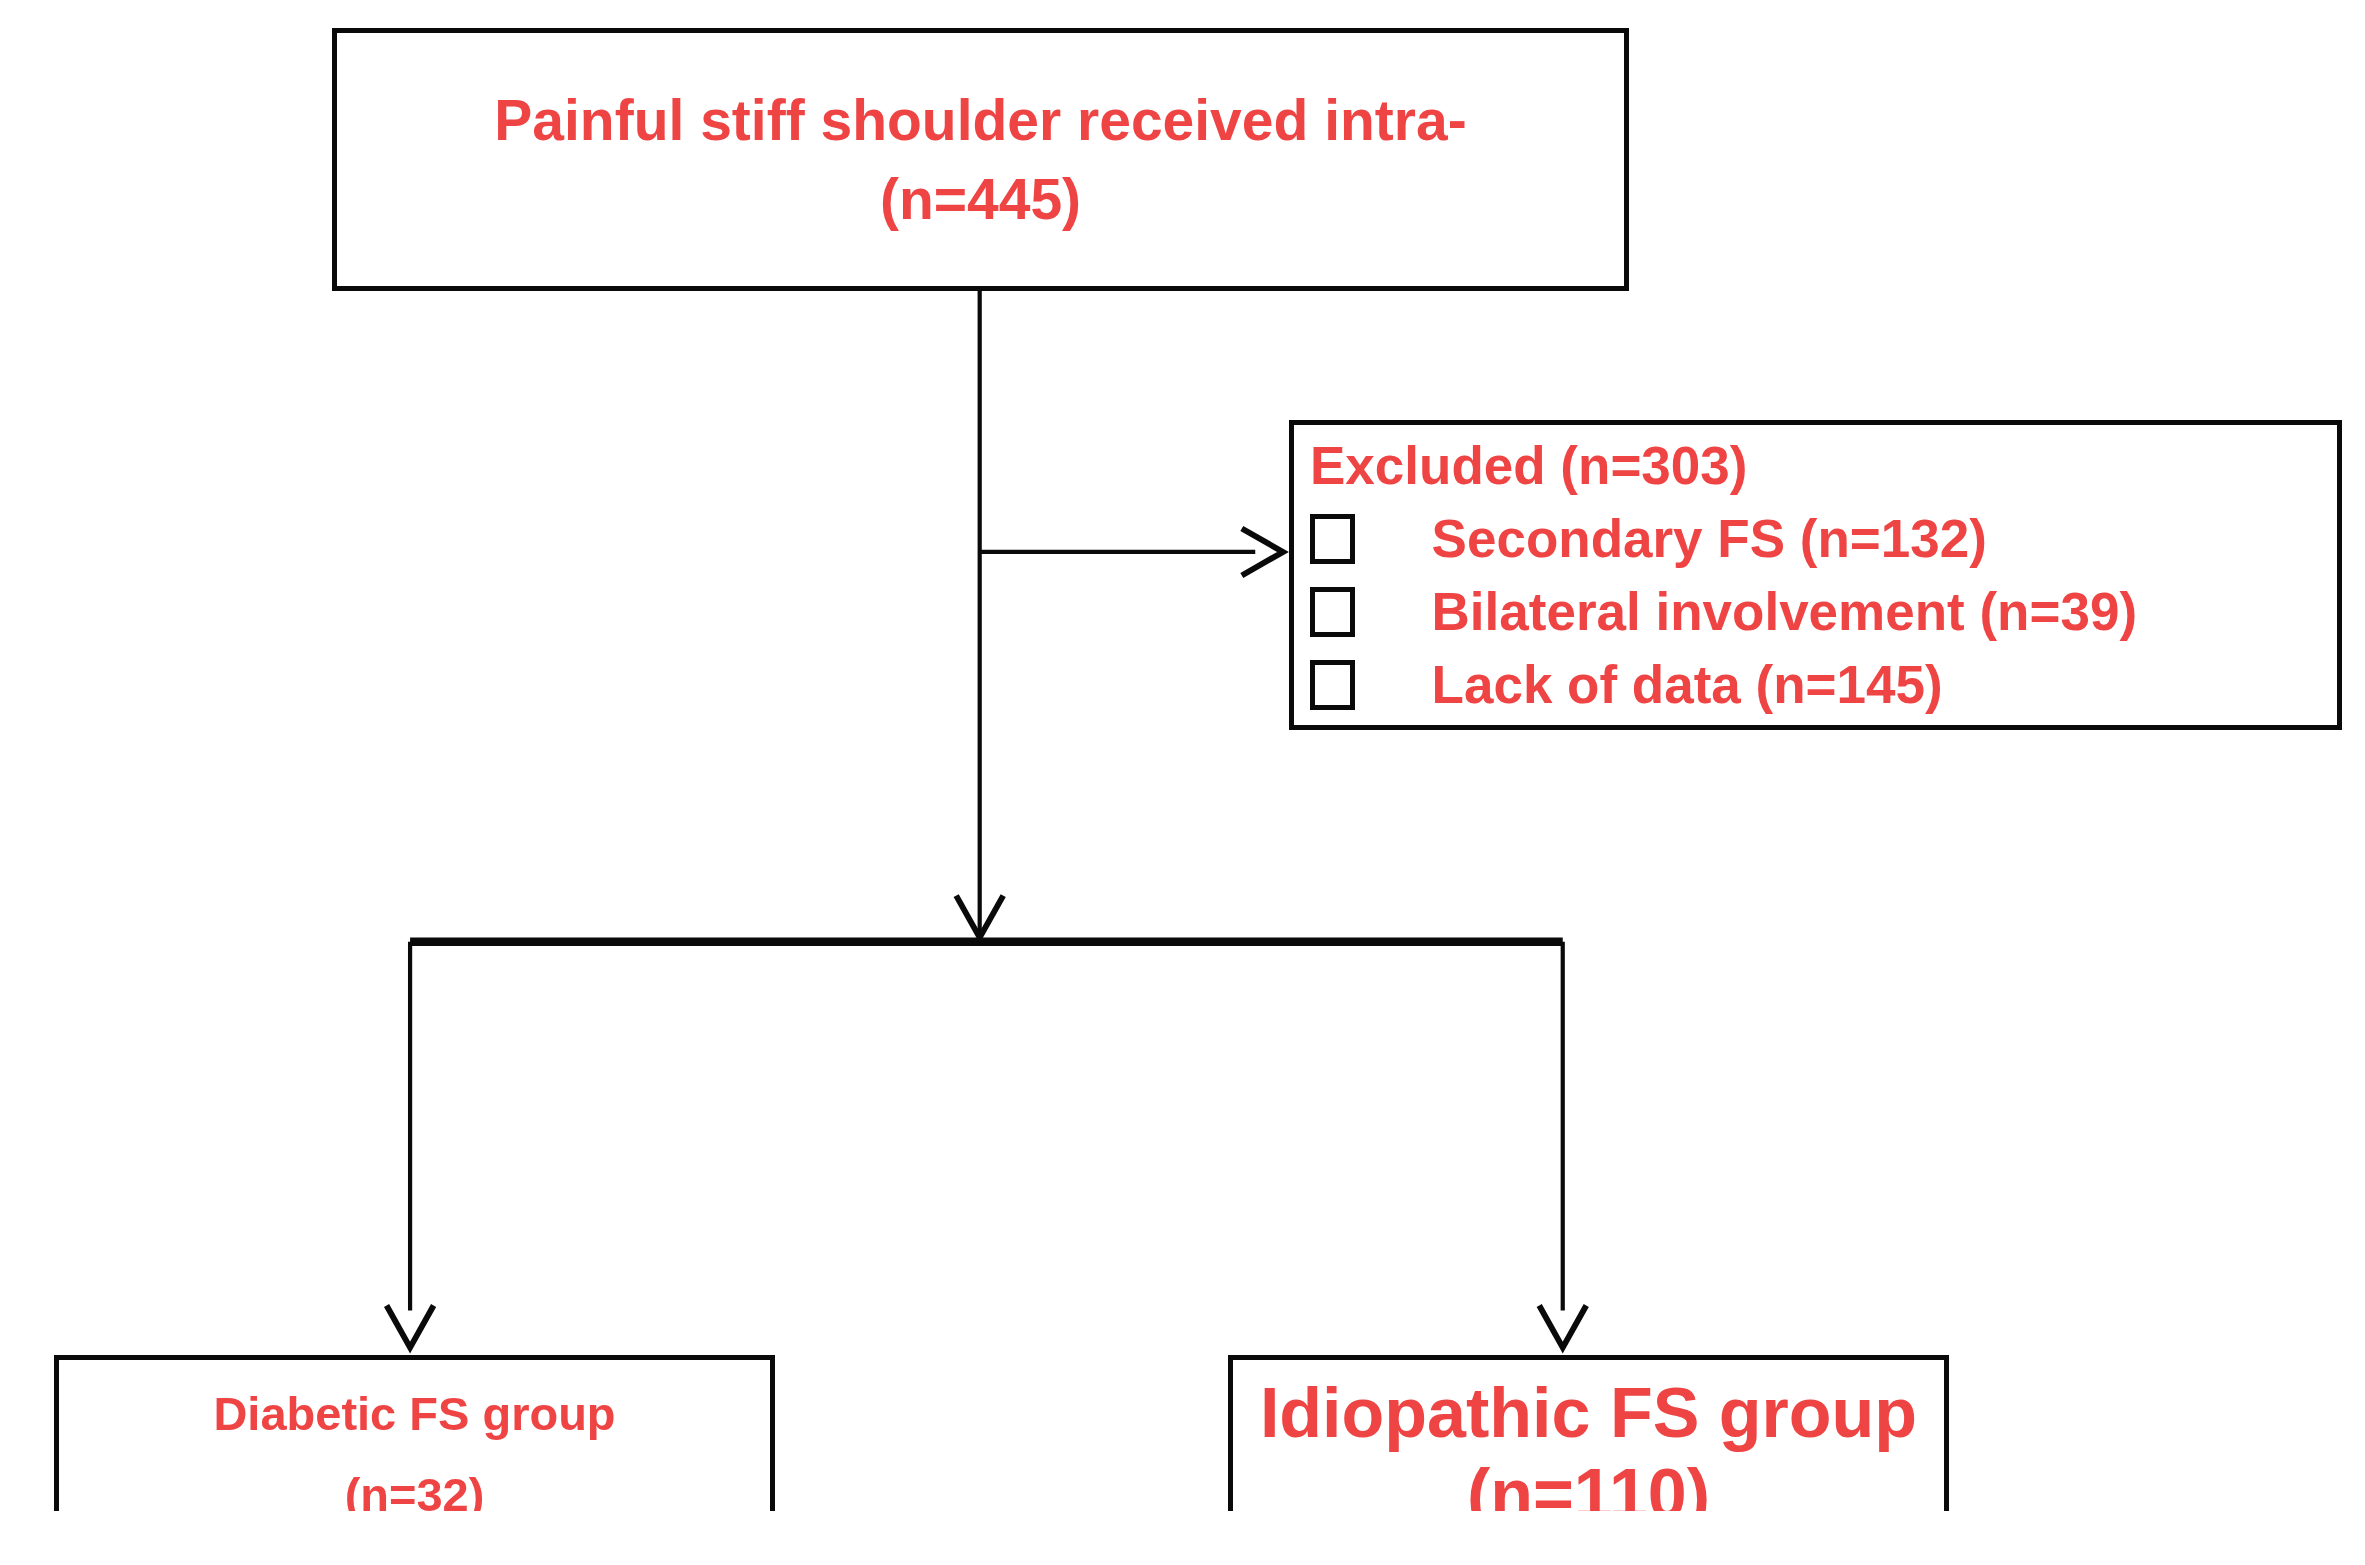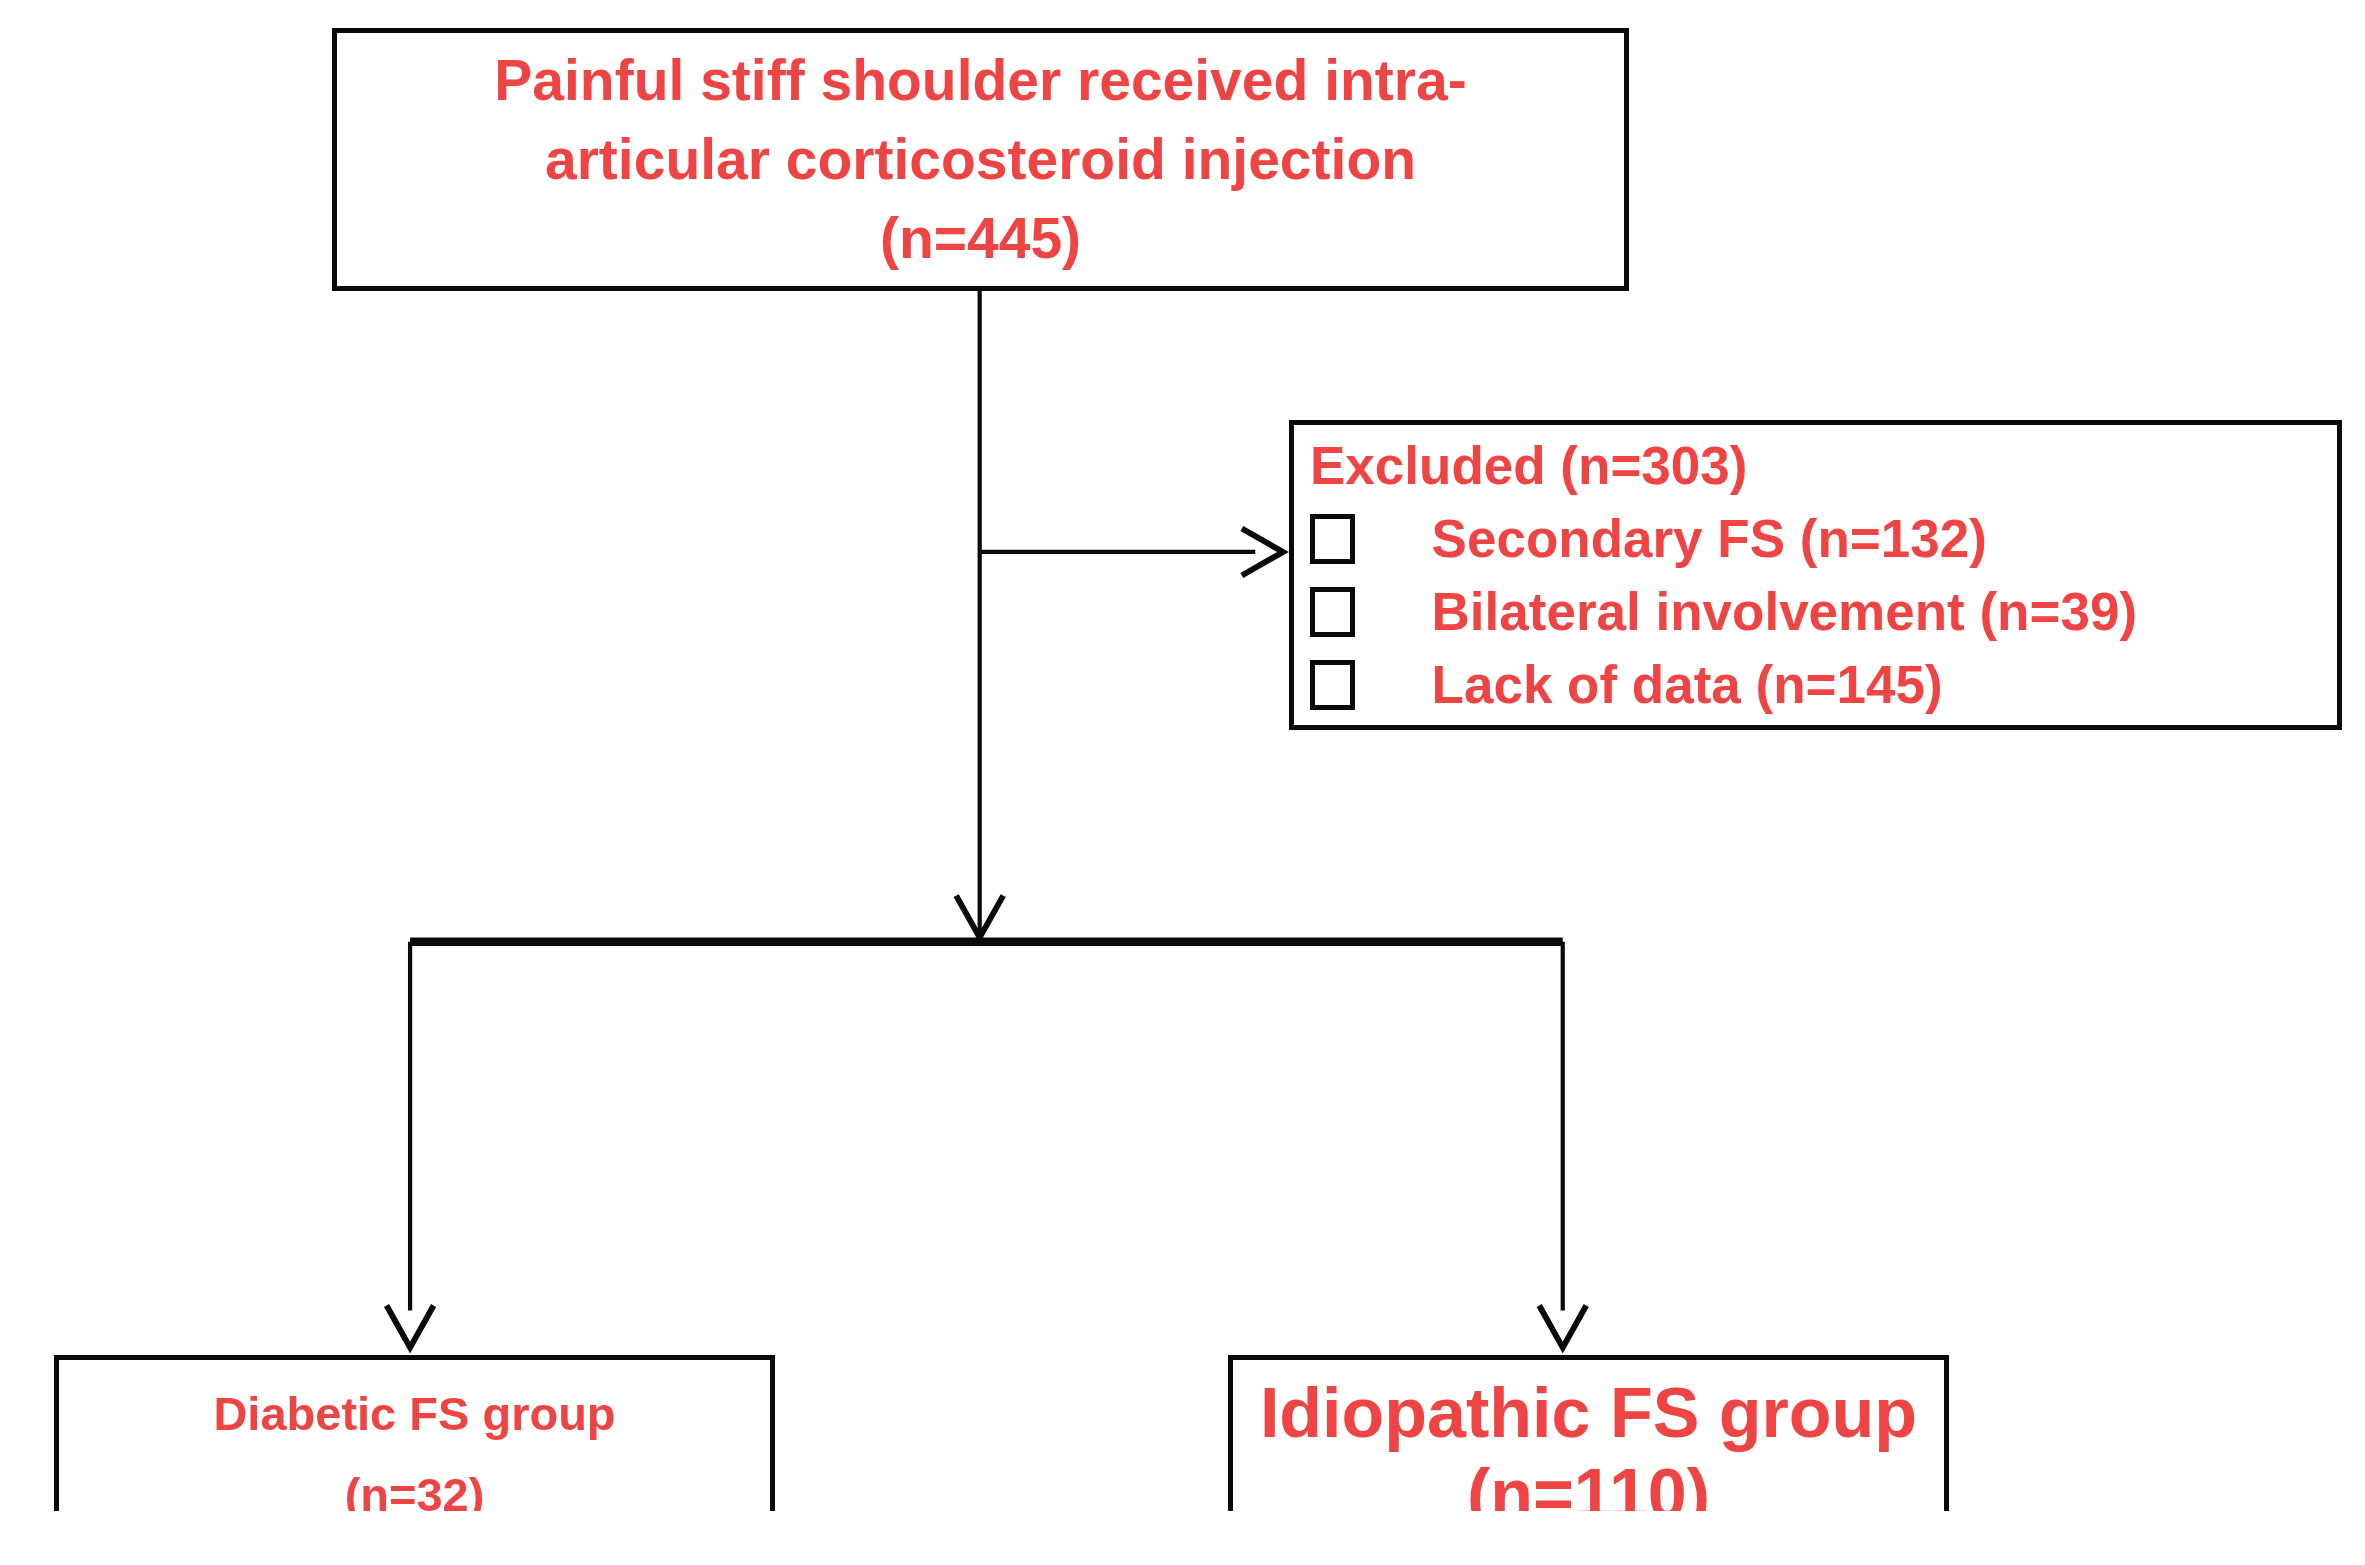--- a/index.html
+++ b/index.html
@@ -61,21 +61,20 @@
     </g>
 
     <g>
       <line x1="1860" y1="1121" x2="1860" y2="1560" stroke="#0a0a0a" stroke-width="5"></line>
       <path d="M 1832 1554 L 1860 1604 L 1888 1554" fill="none" stroke="#0a0a0a" stroke-width="7"></path>
     </g>
   </svg>
 
   <div class="box center top-box">
     <div class="line">Painful stiff shoulder received intra-</div>
-    <div class="line">articular corticosteroid injection</div>
     <div class="line">(n=445)</div>
   </div>
 
   <div class="box excluded-box">
     <div class="line">Excluded (n=303)</div>
     <div class="excluded-item">
       <span class="cbx"></span>
       <span>Secondary FS (n=132)</span>
     </div>
     <div class="excluded-item">

